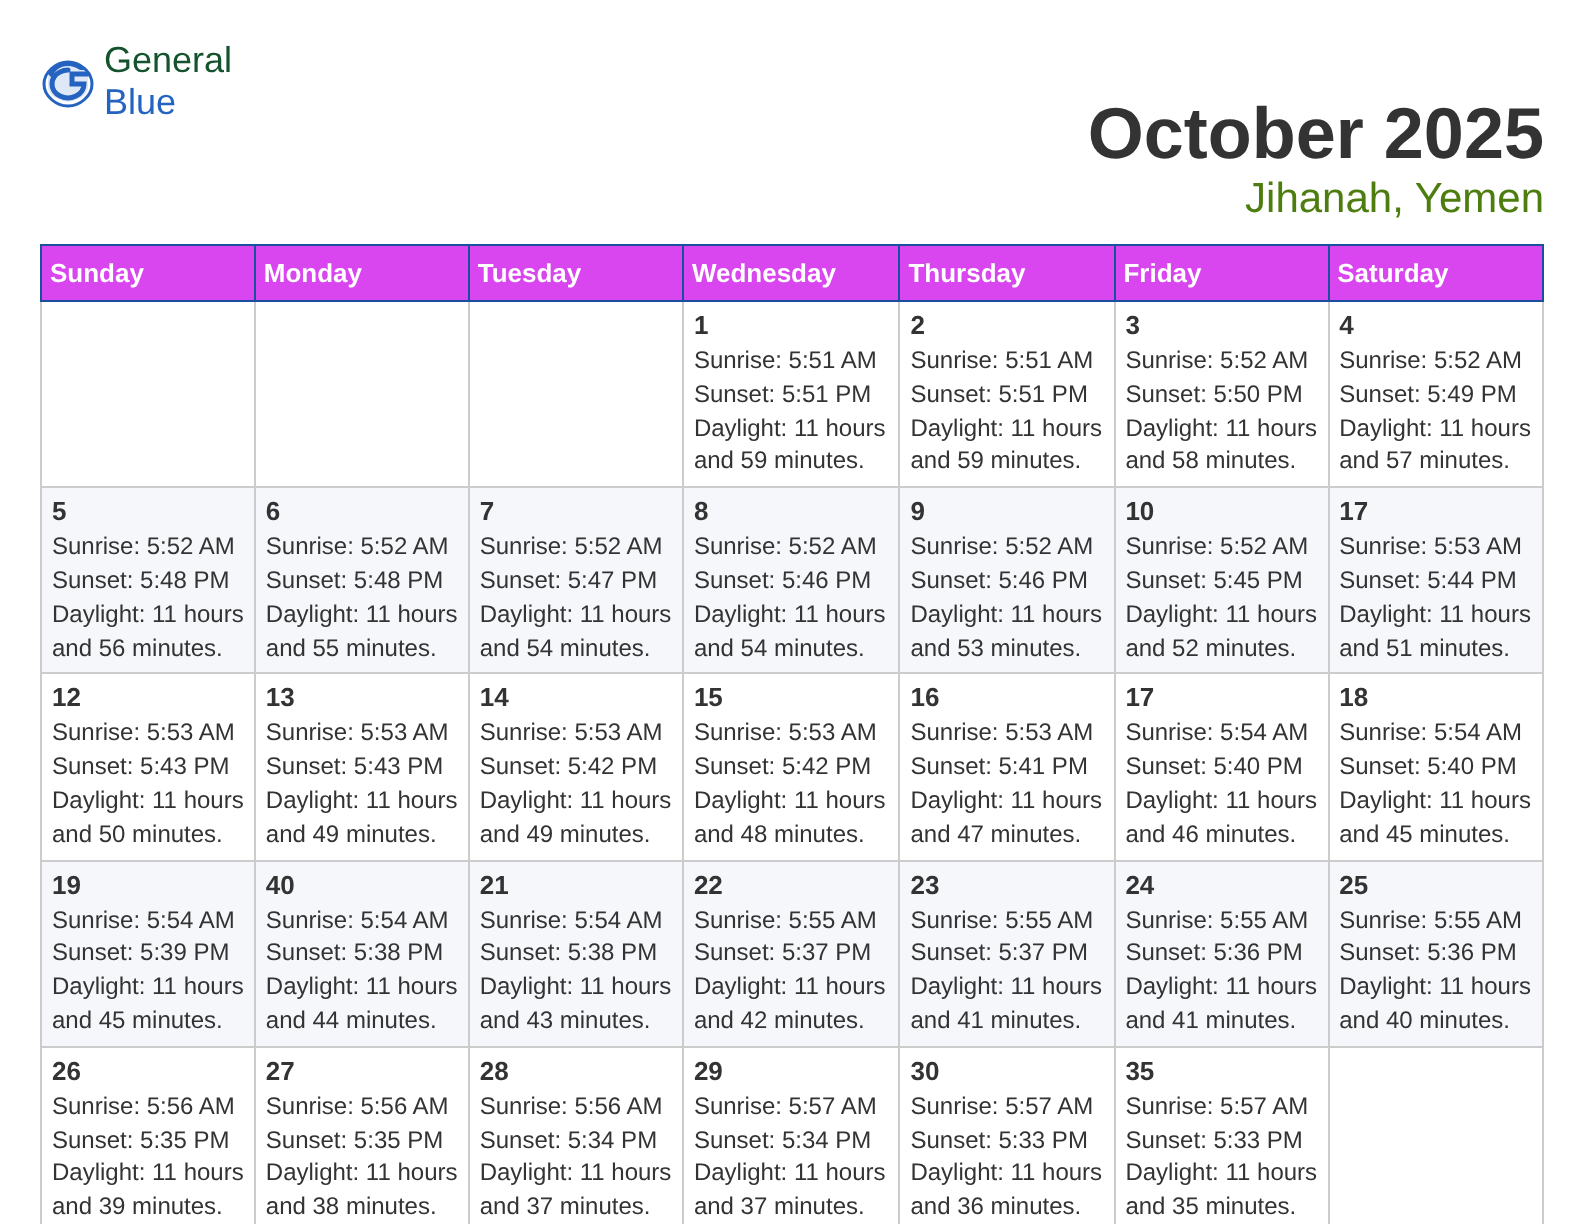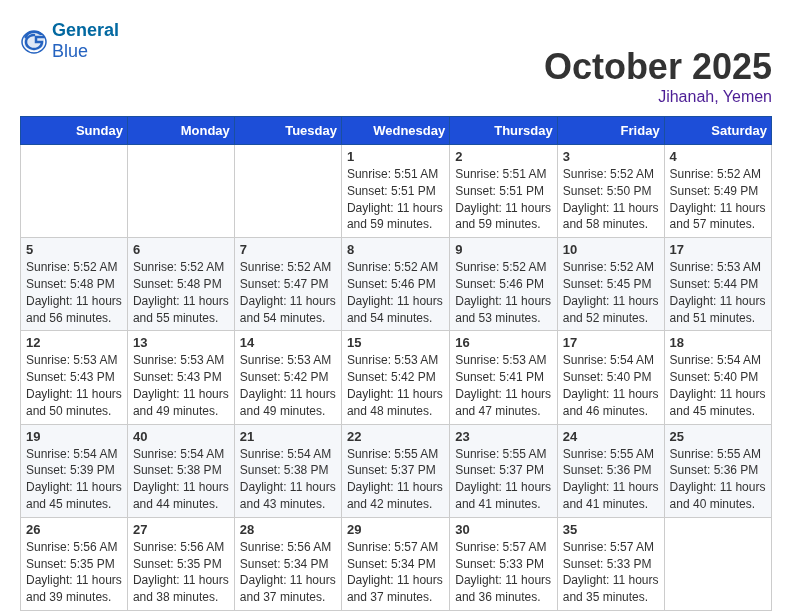--- a/index.html
+++ b/index.html
@@ -16,57 +16,57 @@
       justify-content: space-between;
       margin-bottom: 10px;
     }
     .logo {
       display: flex;
       align-items: center;
       gap: 4px;
     }
     .logo-text-general {
       font-size: 18px;
-      font-weight: bold;
-      color: #0369a1;
+      font-weight: normal;
+      color: #14532d;
     }
     .logo-text-blue {
       font-size: 18px;
       font-weight: normal;
       color: #2563c0;
     }
     .logo-icon {
       width: 28px;
       height: 28px;
     }
     .title-block {
       text-align: right;
       margin-top: 26px;
     }
     .month-title {
       font-size: 36px;
       font-weight: bold;
       color: #333;
     }
     .location-title {
-      font-size: 16px;
-      color: #4c1d95;
+      font-size: 21px;
+      color: #4d7c0f;
     }
     .calendar {
       width: 100%;
       border-collapse: collapse;
       border: 1px solid #ccc;
     }
     .calendar th {
-      background-color: #1d4ed8;
+      background-color: #d946ef;
       color: #fff;
       font-size: 13px;
       font-weight: bold;
       padding: 6px 4px;
-      text-align: right;
+      text-align: left;
       border: 1px solid #1a4fa0;
     }
     .calendar td {
       vertical-align: top;
       border: 1px solid #ccc;
       padding: 4px 5px;
       min-height: 80px;
       width: 110px;
       font-size: 11px;
       color: #333;

